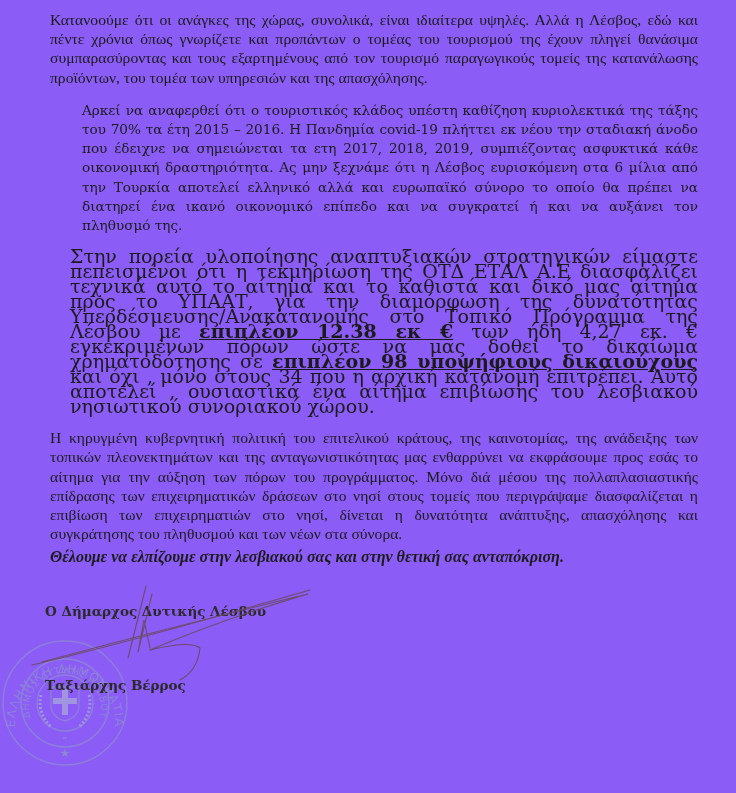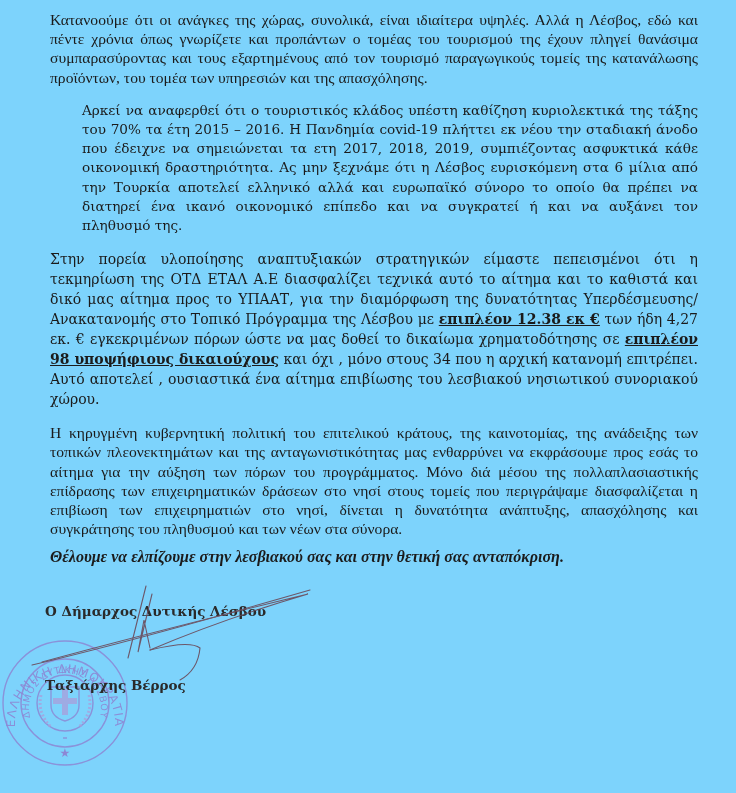--- a/index.html
+++ b/index.html
@@ -1,29 +1,29 @@
 <!DOCTYPE html>
 <html><head>
 <meta charset="utf-8">
 <style>
   html, body { margin: 0; padding: 0; background: #ffffff; }
   body { width: 736px; height: 793px; position: relative; overflow: hidden; }
   .page {
     position: absolute; left: 0; top: 0; width: 736px; height: 793px;
-    background: #7dd3fc; color: #1b1b1b;
+    background: #8b5cf6; color: #1b1b1b;
   }
   .body-text {
     position: absolute; left: 50px; top: 10px; width: 648px;
     font-family: "Liberation Serif", serif;
     font-size: 15.6px; line-height: 19.2px;
     text-align: justify; letter-spacing: 0;
   }
   .body-text p { margin: 0 0 14px 0; }
   .body-text p.p2 { font-family: "DejaVu Serif", serif; font-size: 13.6px; line-height: 19.2px; margin-left: 32px; }
-  .body-text p.p3 { font-family: "DejaVu Serif", serif; font-size: 14px; line-height: 20px; }
+  .body-text p.p3 { font-family: "DejaVu Serif", serif; font-size: 19px; line-height: 15px; margin-left: 20px; }
   .ul-bold { font-weight: bold; text-decoration: underline; }
   .closing {
     position: absolute; left: 50px; top: 548px; width: 680px;
     font-family: "Liberation Serif", serif; font-weight: bold; font-style: italic;
     font-size: 16px; color: #1b1b1b;
   }
   .signature-title {
     position: absolute; left: 45px; top: 603px;
     font-family: "DejaVu Serif", serif; font-weight: bold; font-size: 13.5px; color: #2a2a2a;
   }

